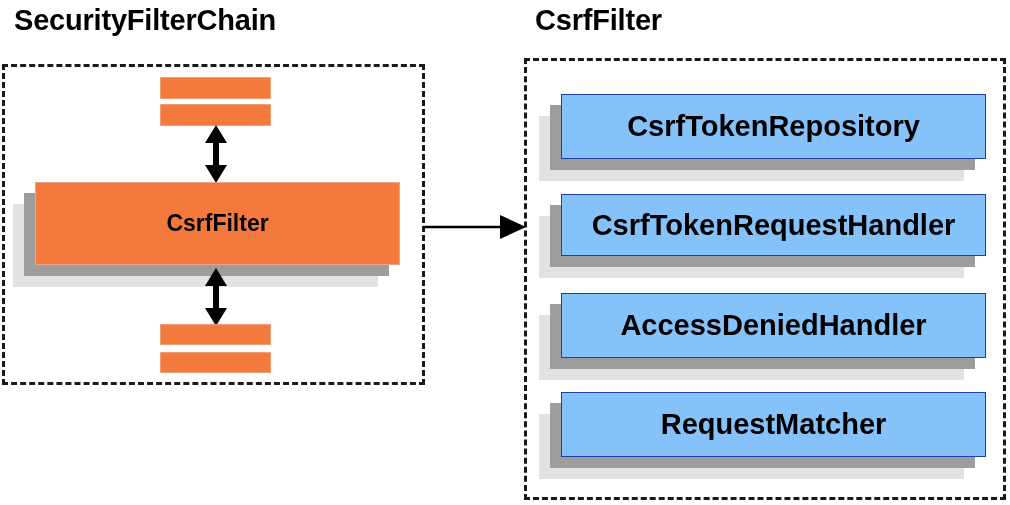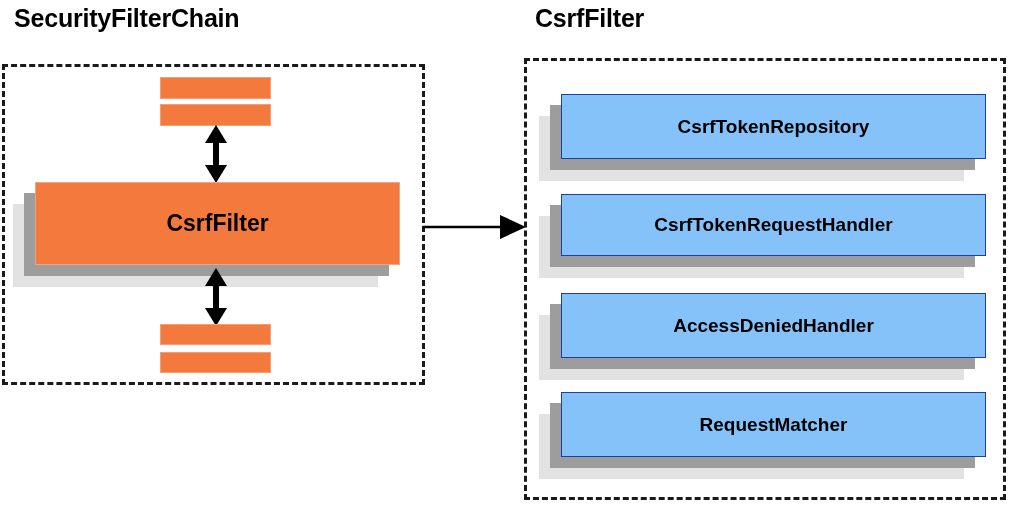--- a/index.html
+++ b/index.html
@@ -16,21 +16,21 @@
     width: 1010px;
     height: 505px;
     background: #ffffff;
     overflow: hidden;
   }
 
   
   .panel-title {
     position: absolute;
     font-weight: bold;
-    font-size: 25px;
+    font-size: 29px;
     line-height: 1;
     color: #000000;
     letter-spacing: -0.2px;
     white-space: nowrap;
   }
   #title-left  { left: 14px;  top: 6px; }
   #title-right { left: 535px; top: 6px; }
 
   
   .dashed-panel {
@@ -87,21 +87,21 @@
     background: #F4793C;
     border: 1px solid #E8A58A;
   }
   .node-orange .label { font-size: 23px; }
 
   
   .node-blue .layer.front {
     background: #86C2FA;
     border: 1.5px solid #1F3FA8;
   }
-  .node-blue .label { font-size: 19px; }
+  .node-blue .label { font-size: 29px; }
 
   
   .bar-orange {
     position: absolute;
     box-sizing: border-box;
     background: #F4793C;
     border: 1px solid #EFA078;
   }
 
   

